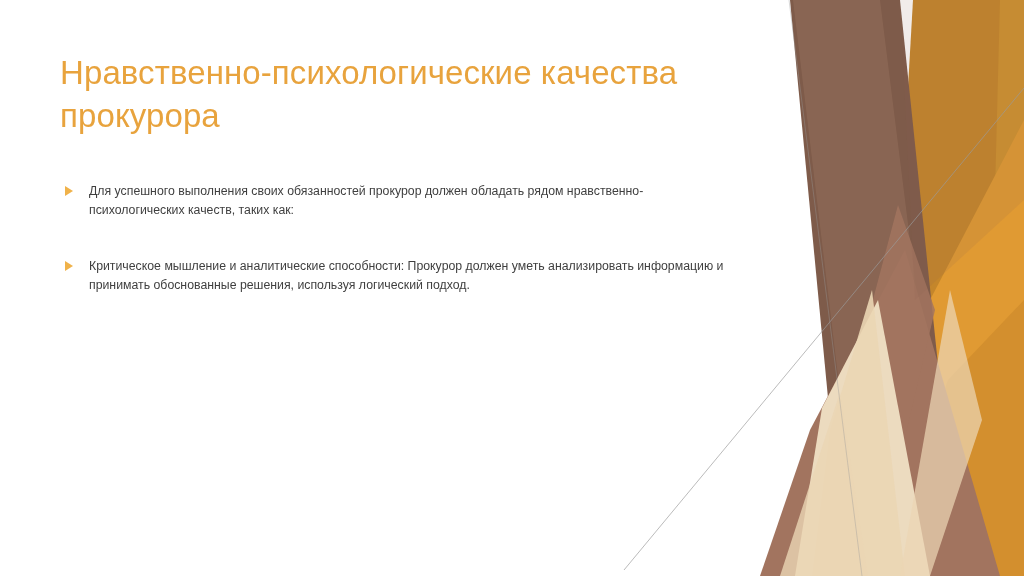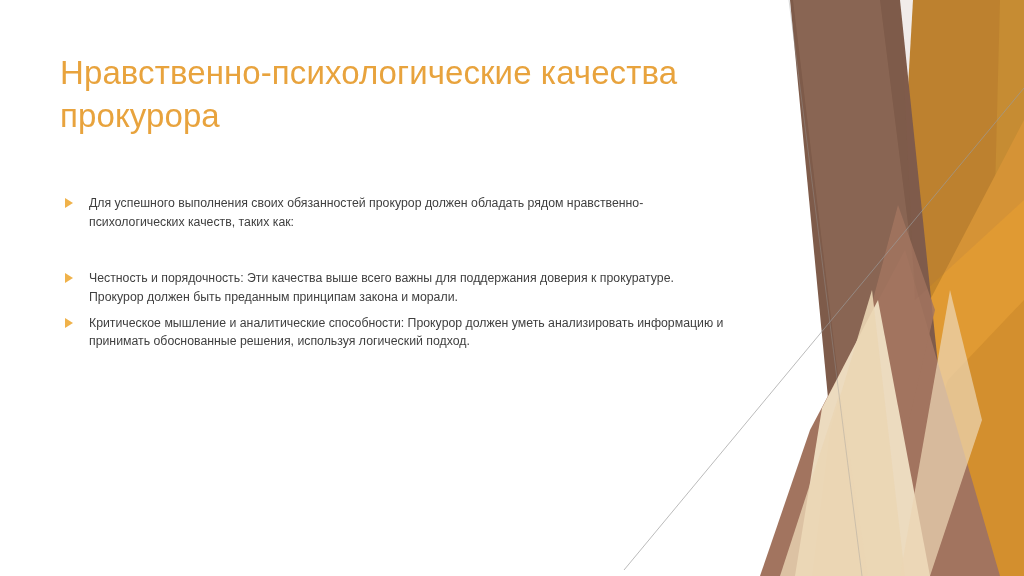--- a/index.html
+++ b/index.html
@@ -42,21 +42,20 @@
     letter-spacing: 0.1px;
     white-space: pre-line;
   }
 
   
   #body {
     position: absolute;
     left: 62px;
     top: 182px;
     width: 668px;
-    margin-top: 12px;
   }
   .bullet {
     position: relative;
     display: block;
     padding-left: 27px;
     margin: 0 0 7px 0;
     font-size: 12.3px;
     line-height: 1.52;
     color: #3f3f3f;
     text-align: left;
@@ -119,24 +118,20 @@
 
   <div id="title">Нравственно-психологические качества прокурора</div>
 
   <div id="body">
 
     <div class="bullet gap-after">
       <span class="marker"></span>
       <span class="btext">Для успешного выполнения своих обязанностей прокурор должен обладать рядом нравственно-психологических качеств, таких как:</span>
     </div>
 
-    <div class="bullet">
-      <span class="marker"></span>
-      <span class="btext">Честность и порядочность: Эти качества выше всего важны для поддержания доверия к прокуратуре. Прокурор должен быть преданным принципам закона и морали.</span>
-    </div>
 
 
 
 
 
     <div class="bullet">
       <span class="marker"></span>
       <span class="btext">Критическое мышление и аналитические способности: Прокурор должен уметь анализировать информацию и принимать обоснованные решения, используя логический подход.</span>
     </div>
 

